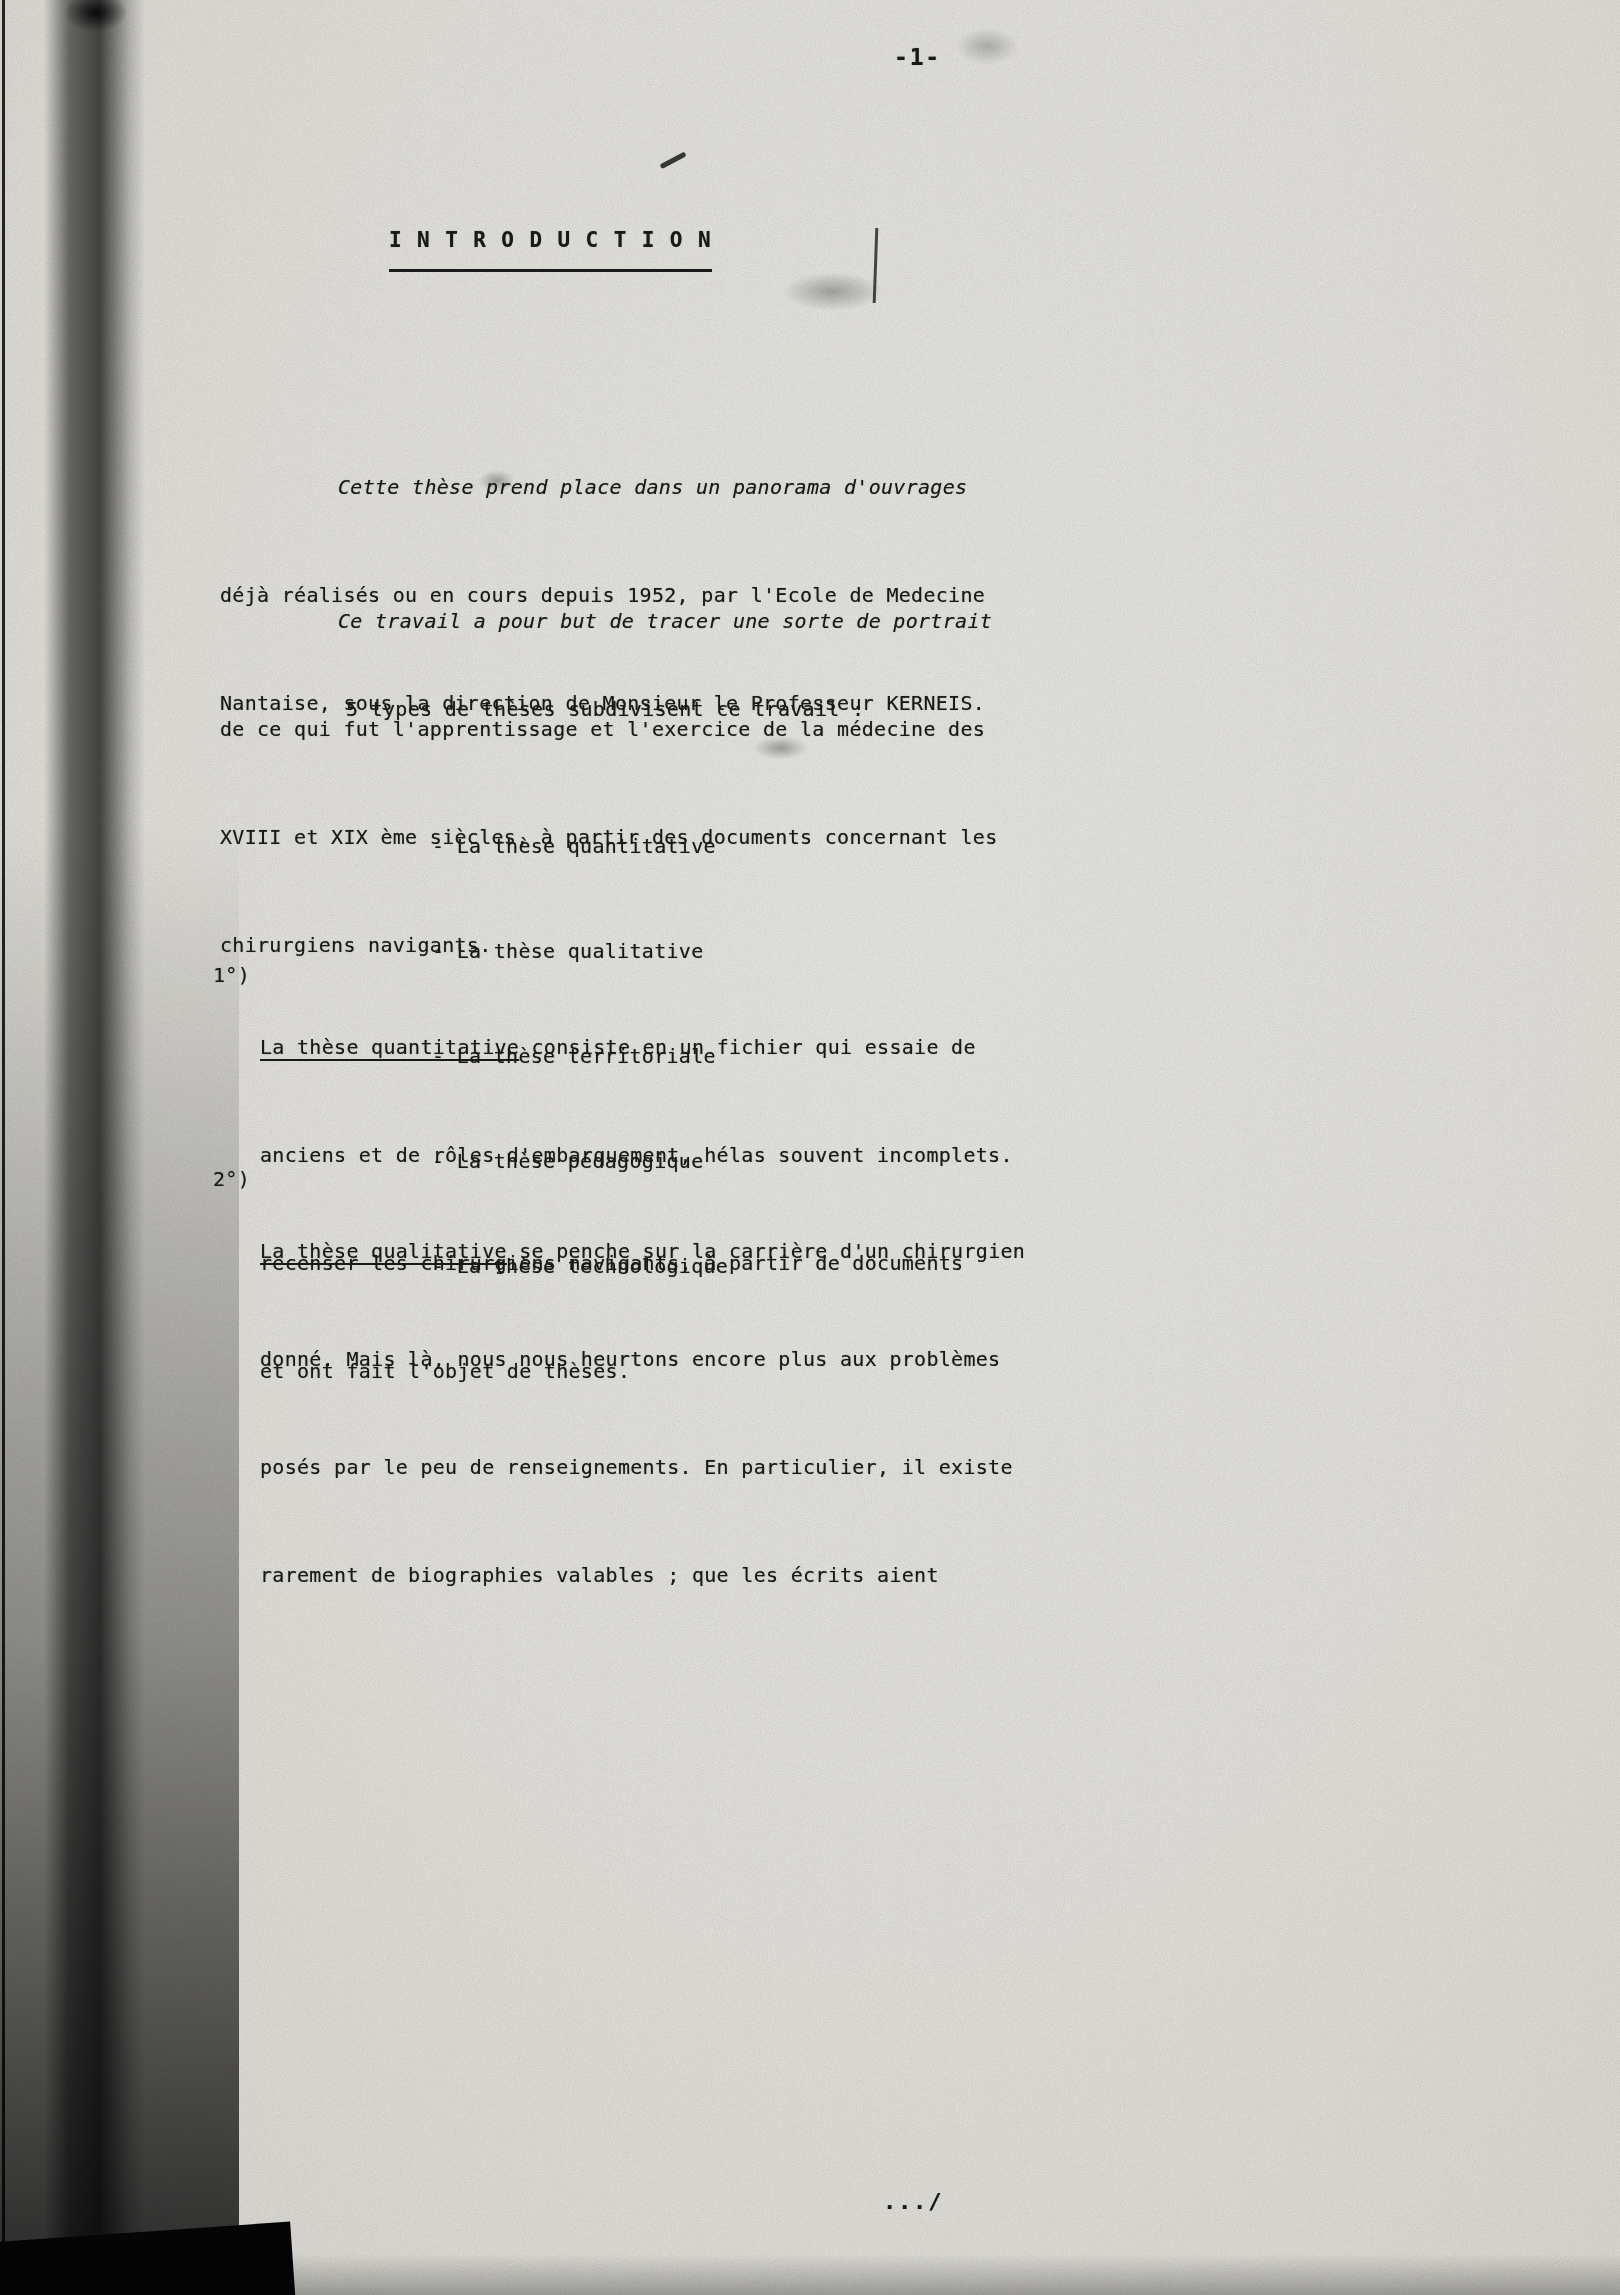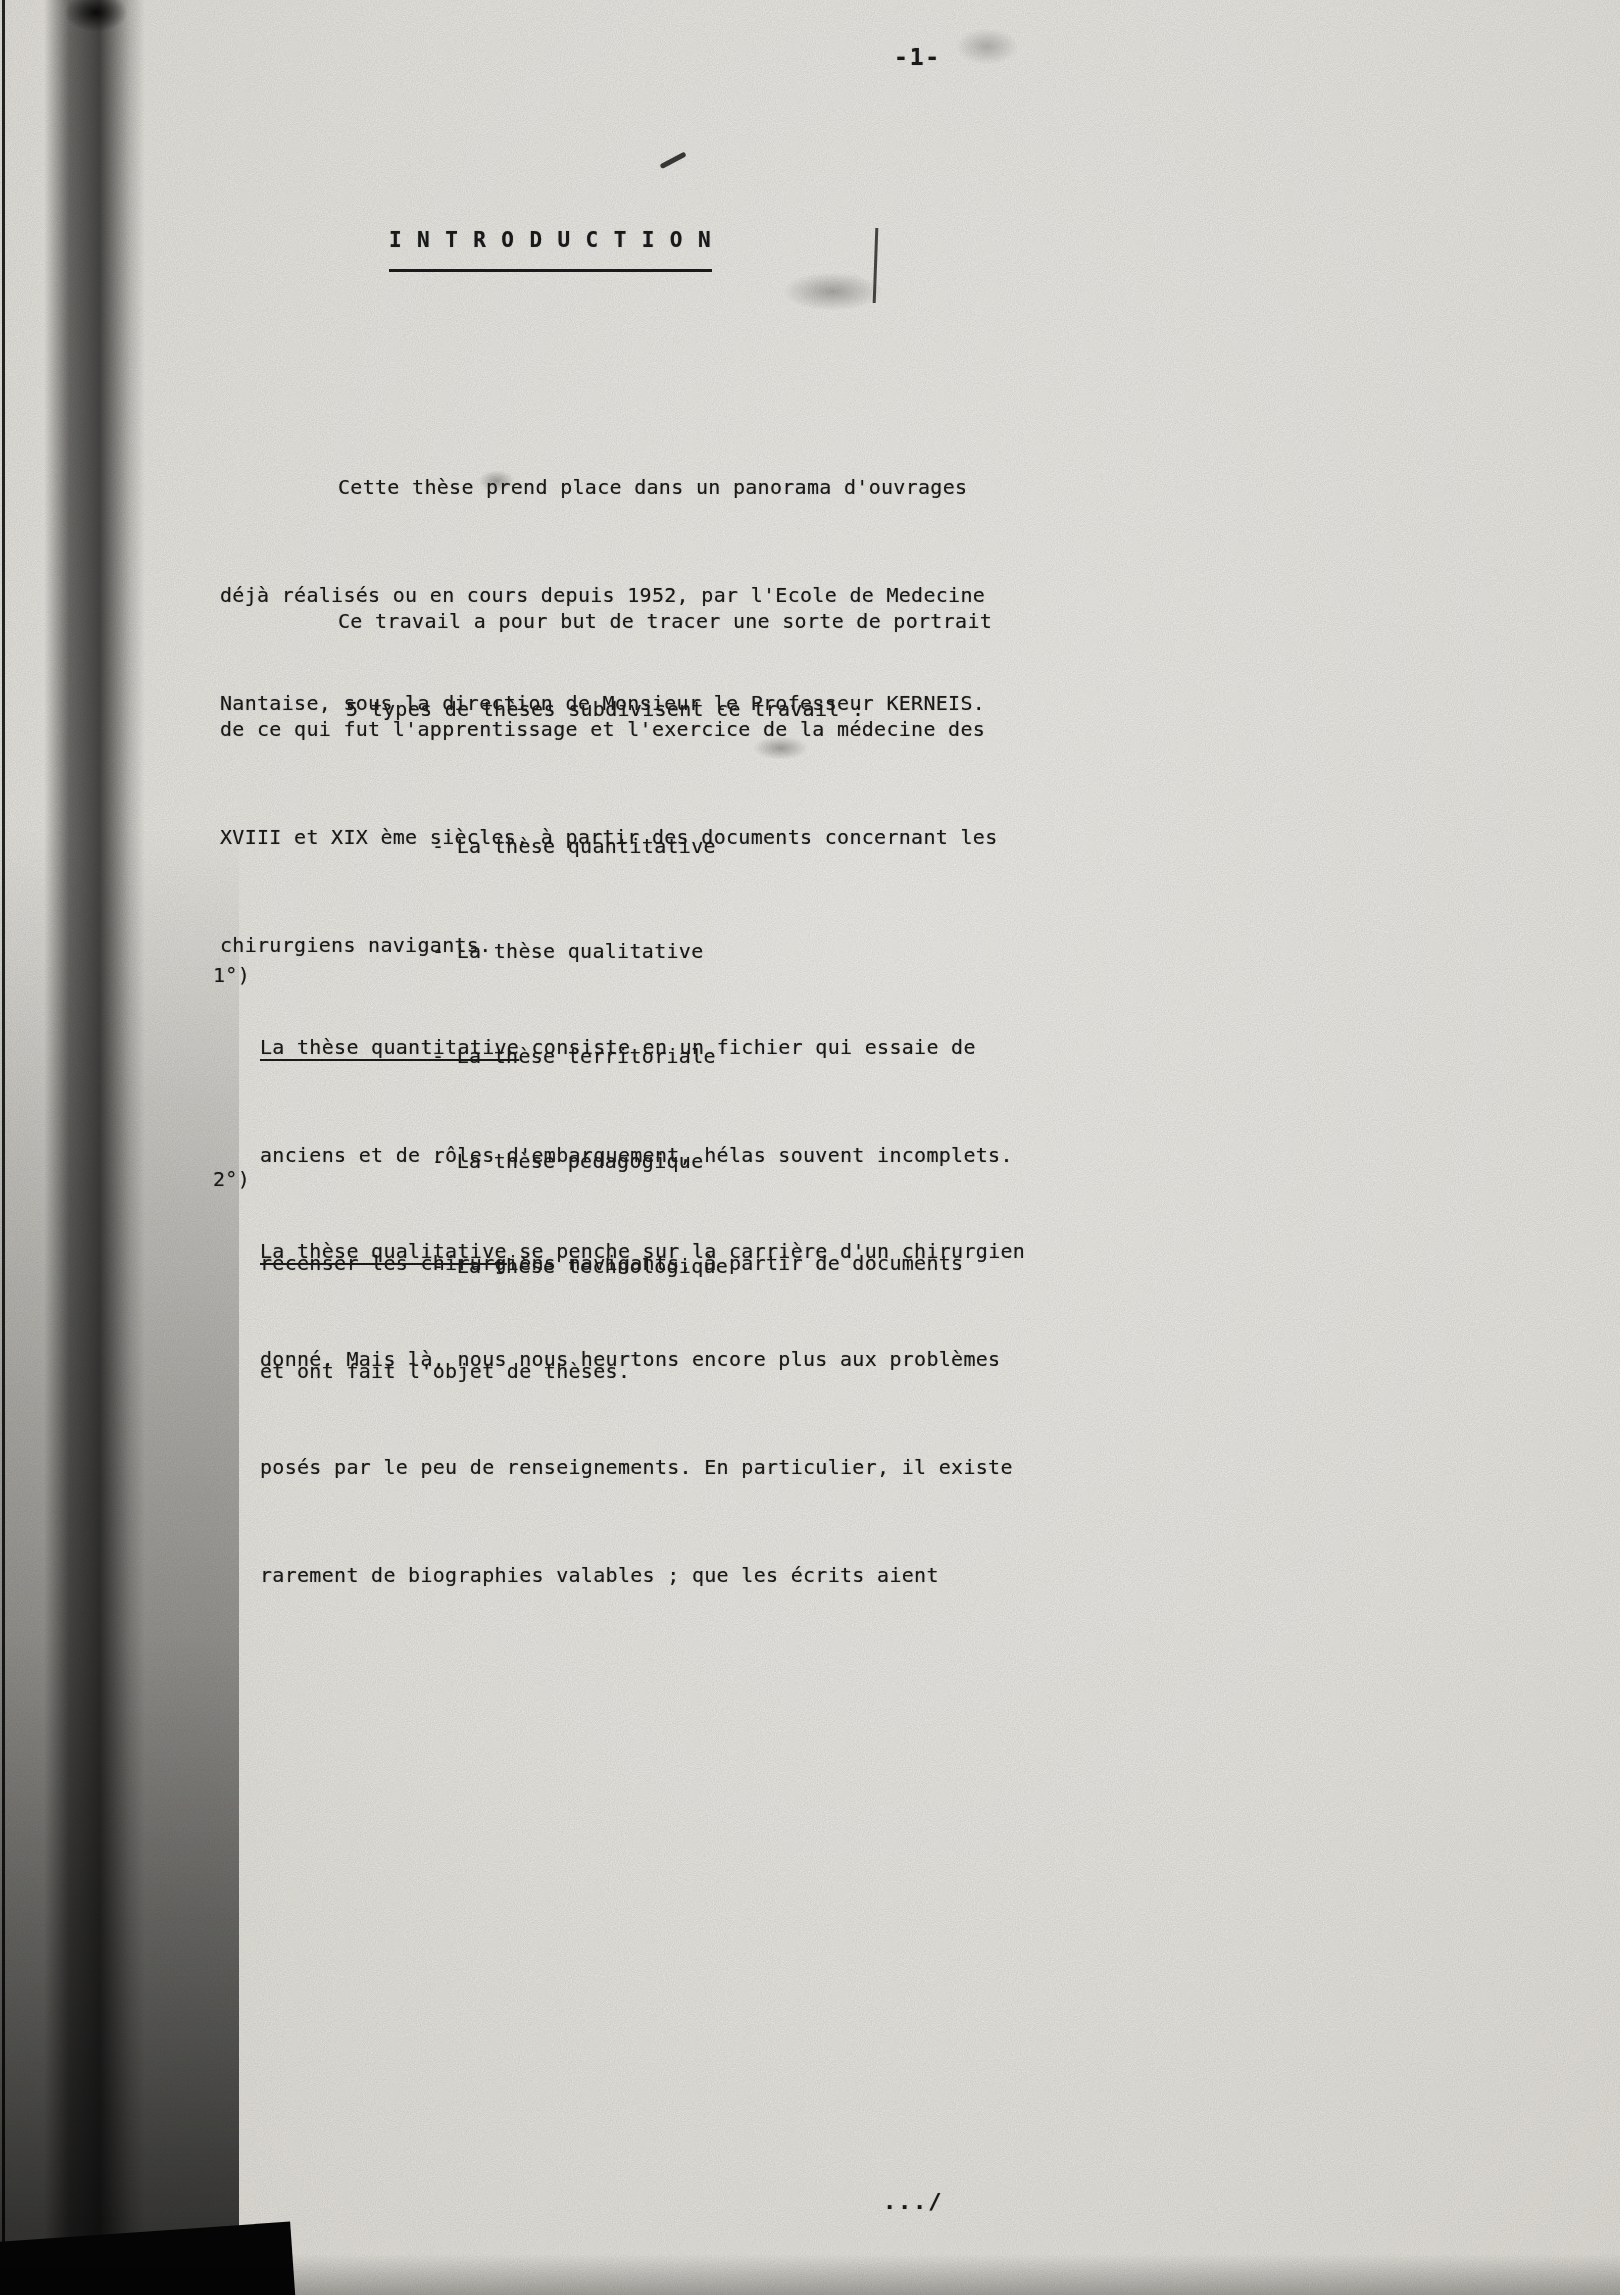--- a/index.html
+++ b/index.html
@@ -20,21 +20,21 @@
   .txt {
     position: absolute;
     z-index: 2;
     font-size: 20px;
     line-height: 36px;
     letter-spacing: 0.3px;
     white-space: pre;
     text-shadow: 0 0 0.9px rgba(25,25,25,.5);
   }
   .line { white-space: pre; }
-  .indent { padding-left: 118px; }
+  .indent { padding-left: 118px; font-style: italic; }
 
   .page-number {
     left: 894px; top: 39px;
     font-size: 23px; font-weight: bold; letter-spacing: 1.8px;
   }
   .doc-title {
     left: 389px; top: 222px;
     font-size: 21px; font-weight: bold; letter-spacing: 1.4px;
     border-bottom: 3.7px solid #1d1d1d;
     padding-bottom: 11px;

